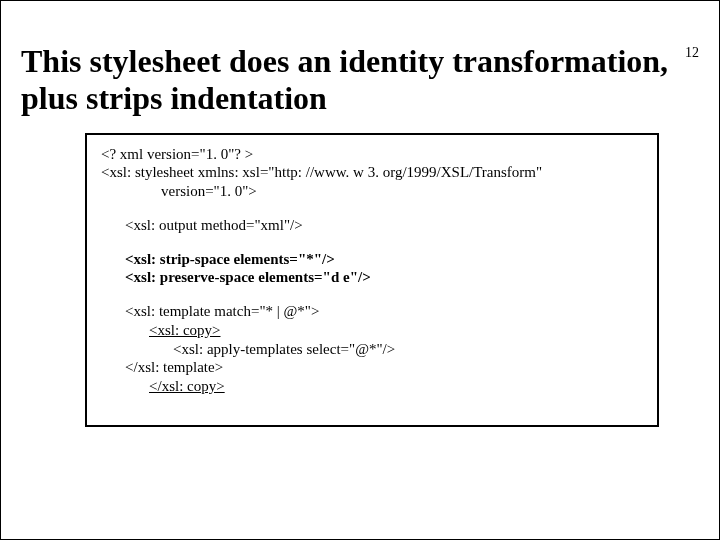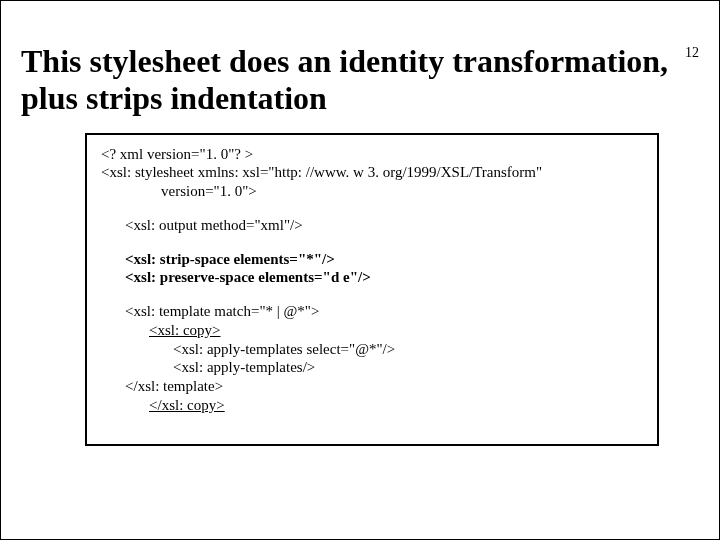--- a/index.html
+++ b/index.html
@@ -27,18 +27,17 @@
     <div class="code-line in1">version="1. 0"&gt;</div>
     <div class="blank"></div>
     <div class="code-line in2">&lt;xsl: output method="xml"/&gt;</div>
     <div class="blank"></div>
     <div class="code-line in2 bold">&lt;xsl: strip-space elements="*"/&gt;</div>
     <div class="code-line in2 bold">&lt;xsl: preserve-space elements="d e"/&gt;</div>
     <div class="blank"></div>
     <div class="code-line in2">&lt;xsl: template match="* | @*"&gt;</div>
     <div class="code-line in3">&lt;xsl: copy&gt;</div>
     <div class="code-line in4">&lt;xsl: apply-templates select="@*"/&gt;</div>
-    <div class="code-line in4">&lt;xsl: apply-templates/&gt;</div>
     <div class="code-line in2">&lt;/xsl: template&gt;</div>
     <div class="code-line in3">&lt;/xsl: copy&gt;</div>
     <div class="blank"></div>
   </div>
 </div>
 
 </body></html>

